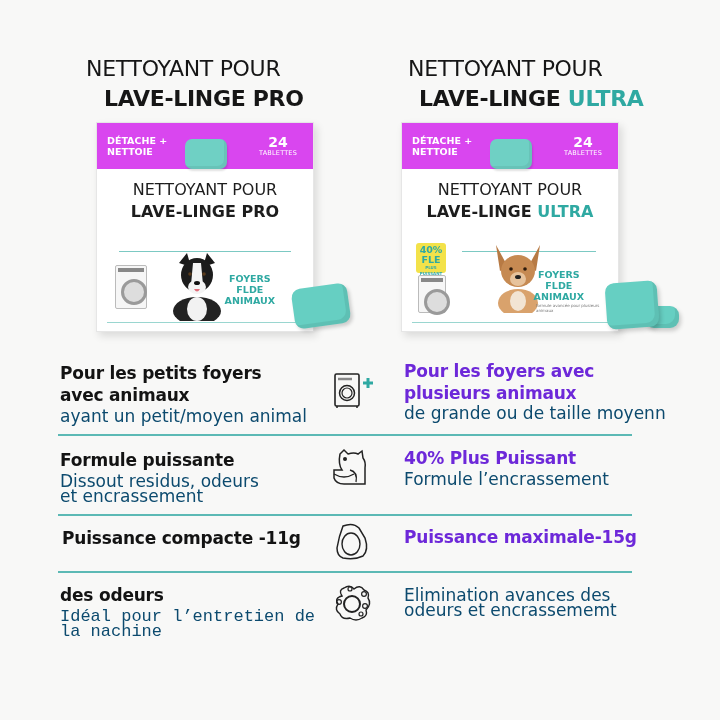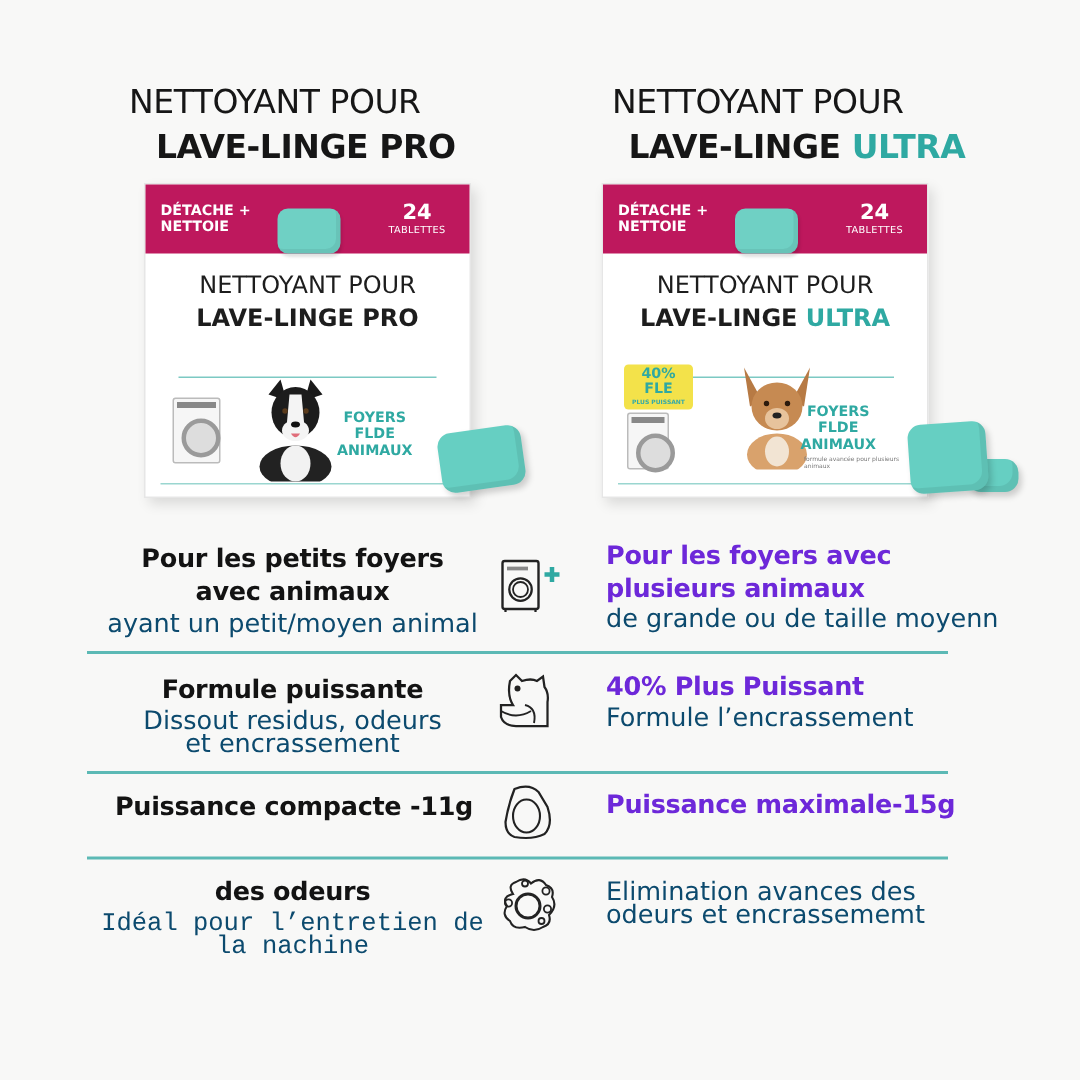--- a/index.html
+++ b/index.html
@@ -13,49 +13,49 @@
   #title-left { left: 86px; }
   #title-left .l2 { padding-left: 18px; }
   #title-right { left: 408px; }
   #title-right .l2 { padding-left: 11px; }
 
   
   .box { position: absolute; top: 122px; width: 232px; height: 210px; background: #ffffff;
          box-shadow: 3px 4px 8px rgba(0,0,0,0.12); border: 1px solid #e6e6e6; }
   #box-left { left: 96px; width: 218px; }
   #box-right { left: 401px; width: 218px; }
-  .box-band { position: absolute; left: 0; top: 0; right: 0; height: 46px; background: #be185d; }
+  .box-band { position: absolute; left: 0; top: 0; right: 0; height: 46px; background: #d946ef; }
   .band-text { position: absolute; left: 10px; top: 12px; color: #fff; font-weight: 700; font-size: 9.5px; line-height: 11px; }
   .band-count { position: absolute; right: 16px; top: 12px; color: #fff; font-weight: 700; font-size: 14px; text-align: center; line-height: 14px; }
   .band-count small { display: block; font-size: 6.5px; font-weight: 400; letter-spacing: 0.2px; line-height: 9px; }
   .tab-tablet { position: absolute; left: 88px; top: 16px; width: 42px; height: 30px; background: #6fd0c4; border-radius: 7px;
                 box-shadow: inset -3px -3px 0 rgba(0,0,0,0.06), 1px 2px 2px rgba(0,0,0,0.12); }
   .box-title { position: absolute; left: 0; right: 0; top: 56px; text-align: center; line-height: 22px; }
   .box-title .t1 { font-size: 16px; color: #1d1d1d; }
   .box-title .t2 { font-size: 16px; font-weight: 700; color: #1d1d1d; }
   .box-title .accent { color: #2fa9a2; }
   .box-rule { position: absolute; left: 22px; right: 22px; top: 128px; height: 1px; background: #7cc9c3; }
   .box-bottom-rule { position: absolute; left: 10px; right: 10px; bottom: 8px; height: 1px; background: #9ad6d0; }
   .washer { position: absolute; left: 18px; top: 142px; width: 32px; height: 44px; border: 1px solid #bbb; background: #f6f6f6; border-radius: 2px; }
   .washer::before { content: ""; position: absolute; left: 2px; right: 2px; top: 2px; height: 4px; background: #888; }
   .washer::after { content: ""; position: absolute; left: 5px; top: 13px; width: 20px; height: 20px; border-radius: 50%; border: 3px solid #9a9a9a; background: #ddd; }
   .dog { position: absolute; left: 72px; top: 126px; width: 56px; height: 72px; }
   .foyers { position: absolute; right: 38px; top: 150px; text-align: center; color: #2fa9a2; font-weight: 700; font-size: 9.5px; line-height: 11px; }
-  .badge-40 { position: absolute; left: 14px; top: 120px; width: 46px; height: 30px; background: #f3e24a; border-radius: 3px; text-align: center;
+  .badge-40 { position: absolute; left: 14px; top: 120px; width: 30px; height: 30px; background: #f3e24a; border-radius: 3px; text-align: center;
               color: #2fa9a2; font-weight: 700; font-size: 9.5px; line-height: 10px; padding-top: 2px; }
   .badge-40 small { display: block; font-size: 4px; color: #3aa; line-height: 6px; }
   .fine-print { position: absolute; right: 36px; top: 188px; width: 72px; font-size: 4px; line-height: 5px; color: #777; text-align: left; }
 
   .tablet-loose { position: absolute; background: #66cfc2; border-radius: 9px; box-shadow: inset -4px -4px 0 rgba(0,0,0,0.07), 2px 3px 4px rgba(0,0,0,0.18); }
   #tab-l1 { left: 293px; top: 286px; width: 56px; height: 40px; transform: rotate(-8deg); }
   #tab-r1 { left: 606px; top: 282px; width: 52px; height: 46px; transform: rotate(-4deg); }
   #tab-r2 { left: 645px; top: 306px; width: 34px; height: 22px; }
 
   
-  .row-left { position: absolute; left: 60px; width: 270px; text-align: center; }
+  .row-left { position: absolute; left: 60px; width: 270px; }
   .row-right { position: absolute; left: 404px; width: 280px; text-align: left; }
   .h-left { font-size: 17px; font-weight: 700; color: #131313; line-height: 22px; letter-spacing: -0.2px; }
   .h-right { font-size: 17px; font-weight: 700; color: #6d28d9; line-height: 22px; letter-spacing: -0.2px; }
   .sub { font-size: 17px; color: #0c4a6e; line-height: 15px; }
   .divider { position: absolute; left: 58px; width: 574px; height: 2px; background: #5cb9b5; }
 
   .icon { position: absolute; left: 330px; width: 46px; height: 46px; }
 </style>
 </head>
 <body>

